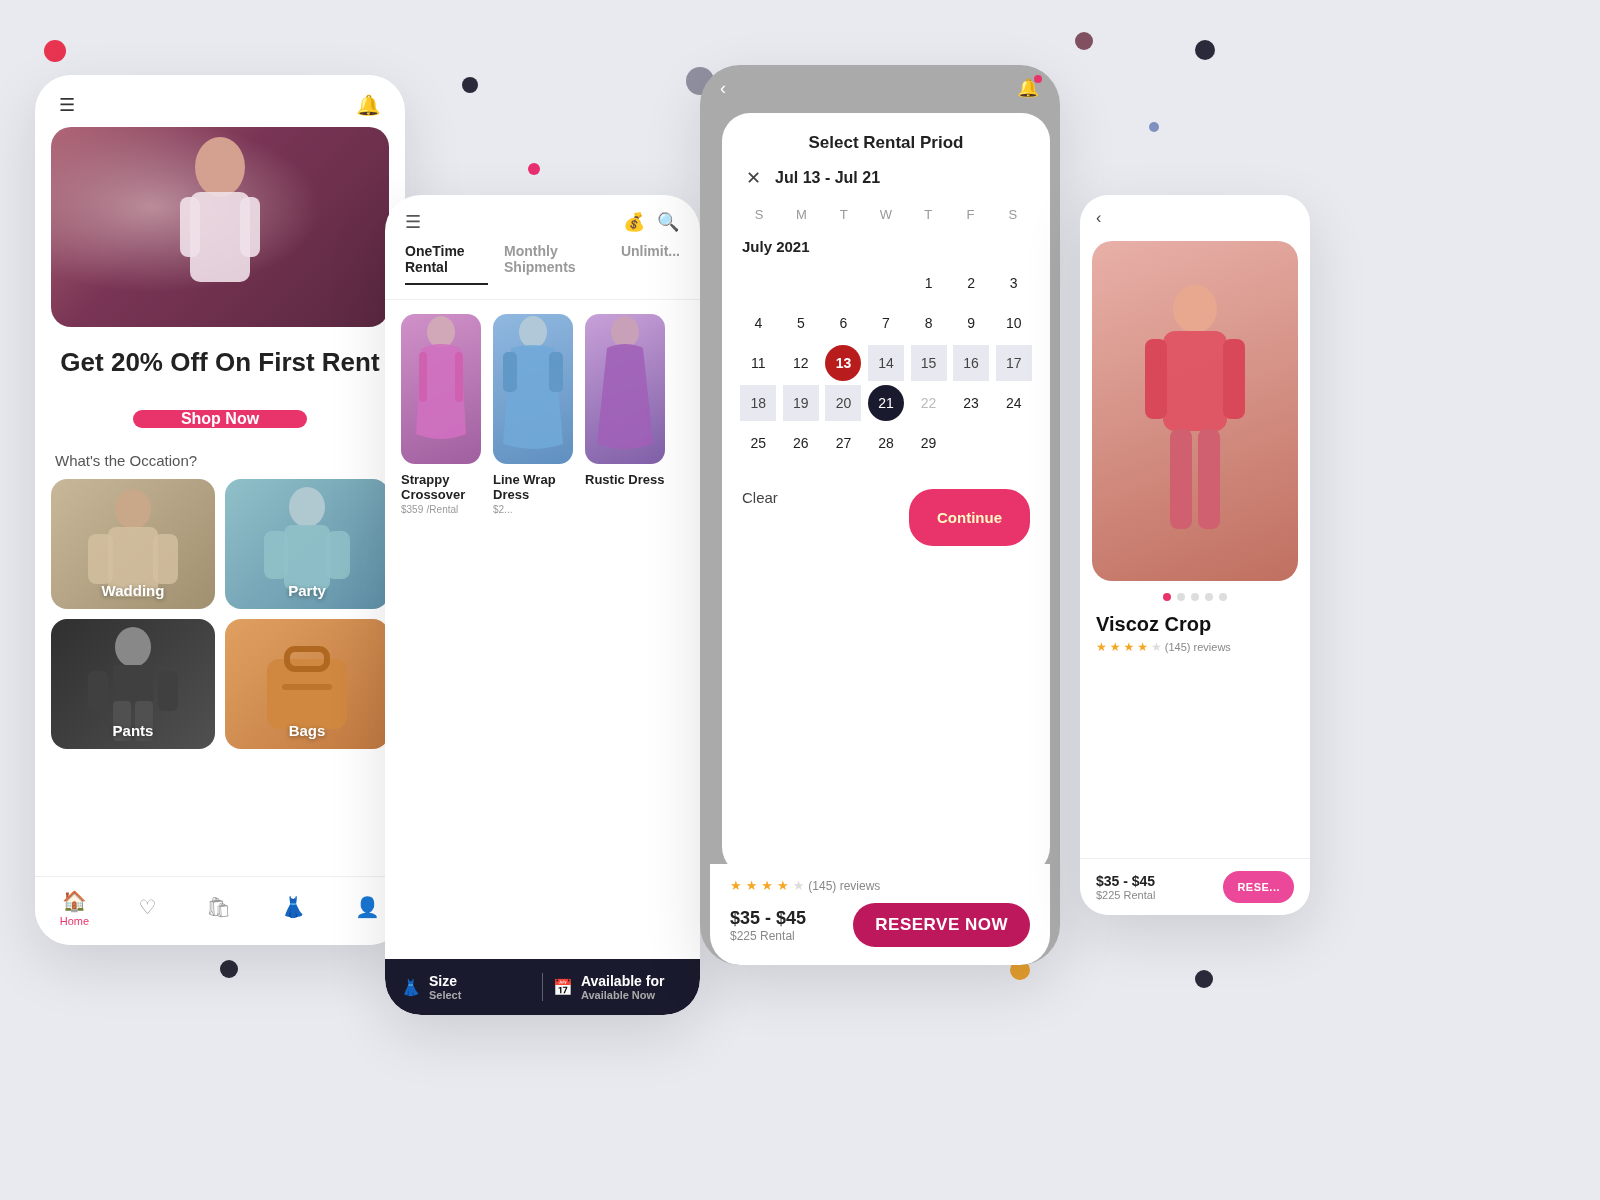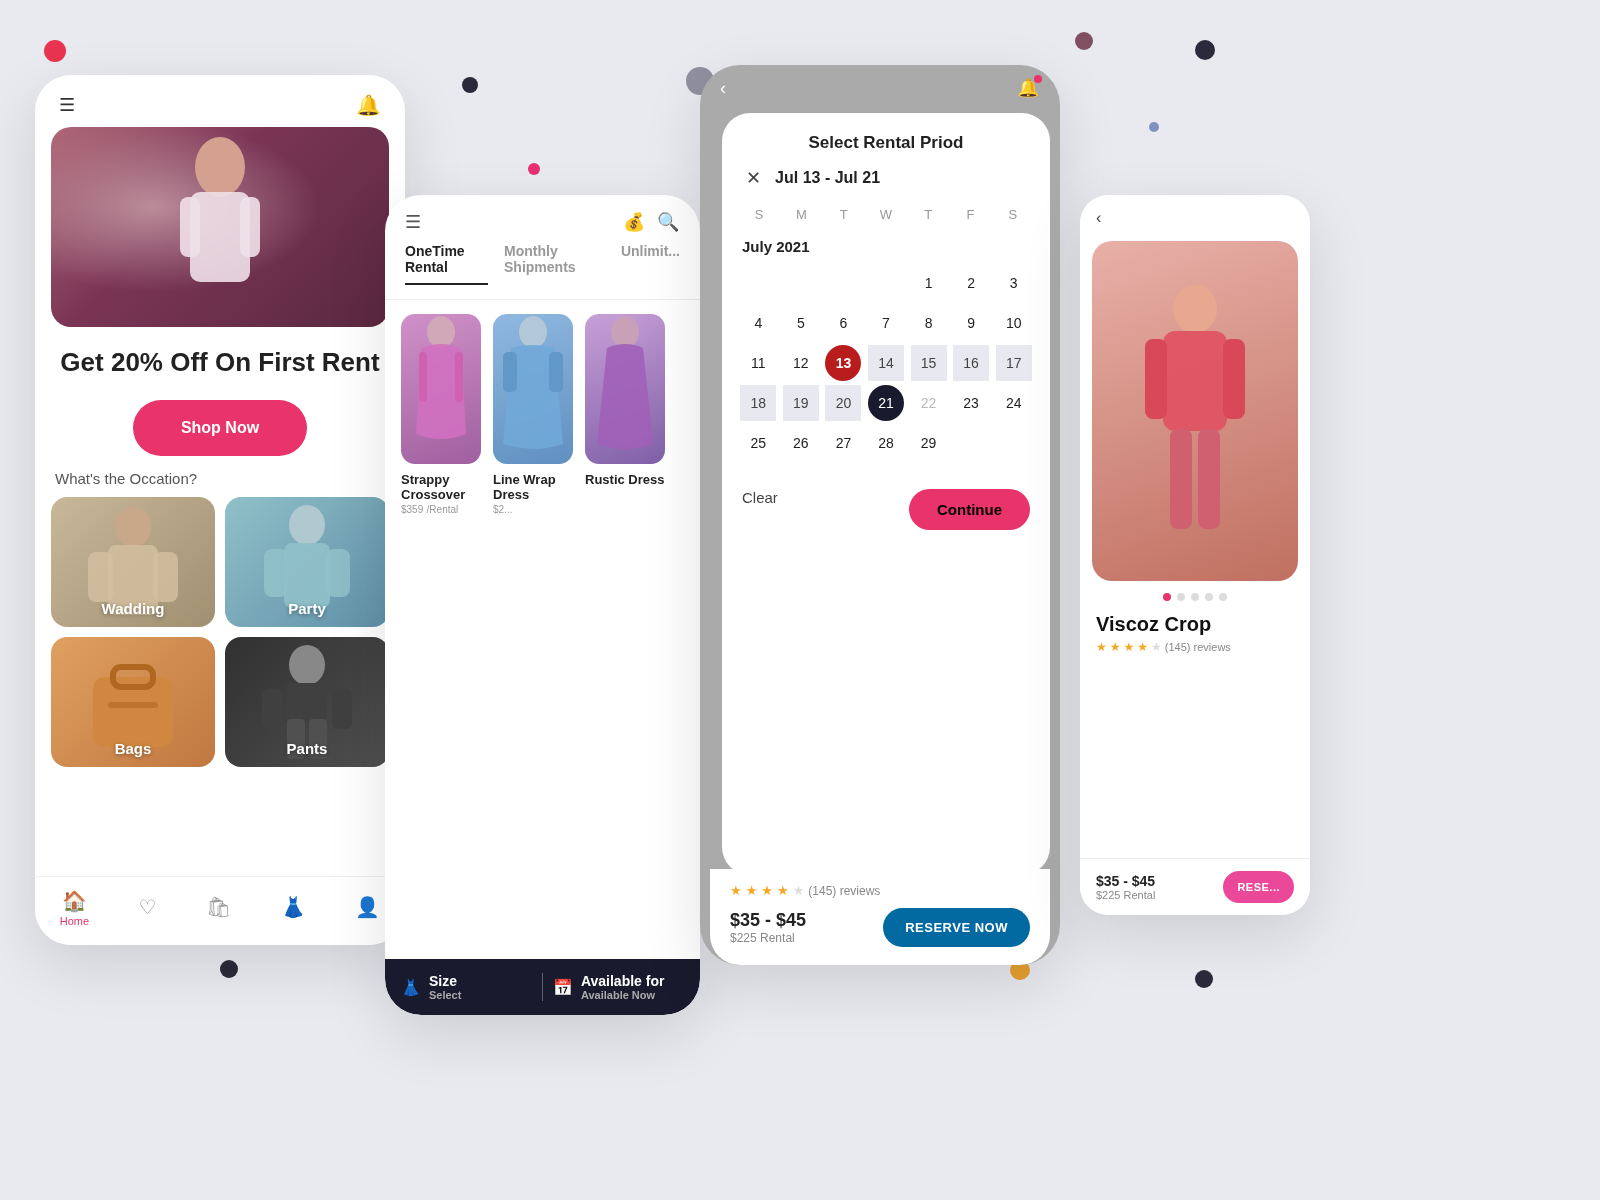--- a/index.html
+++ b/index.html
@@ -75,25 +75,25 @@
       font-weight: 800;
       color: #222;
       line-height: 1.2;
     }
 
     .shop-now-btn {
       background: #e8346a;
       color: #fff;
       border: none;
       border-radius: 30px;
-      padding: 19px 48px;
+      padding: 0 48px;
       font-size: 16px;
       font-weight: 600;
       cursor: pointer;
-      margin: 10px auto;
+      margin: 20px auto;
       display: block;
     }
 
     .occasion-label {
       font-size: 15px;
       color: #555;
       padding: 4px 20px 10px;
     }
 
     .occasion-grid {
@@ -344,24 +344,24 @@
     .clear-btn {
       background: none;
       border: none;
       font-size: 15px;
       color: #444;
       cursor: pointer;
       font-weight: 500;
     }
     .continue-btn {
       background: #e8346a;
-      color: #000000;
+      color: #fef9c3;
       border: none;
       border-radius: 24px;
-      padding: 12px 28px;
+      padding: 20px 28px;
       font-size: 15px;
       font-weight: 600;
       cursor: pointer;
     }
     .stars-row {
       display: flex;
       align-items: center;
       gap: 4px;
       font-size: 13px;
       color: #f5a623;
@@ -369,26 +369,26 @@
     .review-count { color: #888; font-size: 12px; }
     .price-row {
       display: flex;
       justify-content: space-between;
       align-items: center;
       margin-top: 10px;
     }
     .price-main { font-size: 18px; font-weight: 700; color: #222; }
     .price-sub { font-size: 12px; color: #888; }
     .reserve-btn {
-      background: #0369a1;
+      background: #be185d;
       color: #fff;
       border: none;
       border-radius: 28px;
       padding: 12px 22px;
-      font-size: 13px;
+      font-size: 17px;
       font-weight: 700;
       cursor: pointer;
       letter-spacing: 0.5px;
     }
 
     
     .phone3-top-nav {
       position: absolute;
       top: 12px;
       left: 20px;
@@ -546,38 +546,38 @@
     </div>
     <div class="occasion-item occasion-bg-party">
       <svg width="100%" height="100%" viewBox="0 0 150 130" style="position:absolute;top:0;left:0">
         <ellipse cx="75" cy="28" rx="18" ry="20" fill="#b0c8d0"></ellipse>
         <rect x="52" y="46" width="46" height="65" rx="8" fill="#90c0c8" opacity="0.9"></rect>
         <rect x="32" y="52" width="24" height="48" rx="8" fill="#90c0c8" opacity="0.9"></rect>
         <rect x="94" y="52" width="24" height="48" rx="8" fill="#90c0c8" opacity="0.9"></rect>
       </svg>
       <span class="occasion-label-overlay">Party</span>
     </div>
-    <div class="occasion-item occasion-bg-bags">
-      <svg width="100%" height="100%" viewBox="0 0 150 130" style="position:absolute;top:0;left:0">
-        <rect x="35" y="40" width="80" height="70" rx="12" fill="#d08840"></rect>
-        <rect x="55" y="30" width="40" height="20" rx="8" fill="none" stroke="#b06820" stroke-width="6"></rect>
-        <rect x="50" y="65" width="50" height="6" rx="3" fill="#b06820" opacity="0.6"></rect>
-      </svg>
-      <span class="occasion-label-overlay">Bags</span>
-    </div>
     <div class="occasion-item occasion-bg-pants">
       <svg width="100%" height="100%" viewBox="0 0 150 130" style="position:absolute;top:0;left:0">
         <ellipse cx="75" cy="28" rx="18" ry="20" fill="#888"></ellipse>
         <rect x="55" y="46" width="40" height="40" rx="4" fill="#404040"></rect>
         <rect x="30" y="52" width="20" height="40" rx="6" fill="#404040"></rect>
         <rect x="100" y="52" width="20" height="40" rx="6" fill="#404040"></rect>
         <rect x="55" y="82" width="18" height="40" rx="4" fill="#505050"></rect>
         <rect x="77" y="82" width="18" height="40" rx="4" fill="#505050"></rect>
       </svg>
       <span class="occasion-label-overlay">Pants</span>
+    </div>
+    <div class="occasion-item occasion-bg-bags">
+      <svg width="100%" height="100%" viewBox="0 0 150 130" style="position:absolute;top:0;left:0">
+        <rect x="35" y="40" width="80" height="70" rx="12" fill="#d08840"></rect>
+        <rect x="55" y="30" width="40" height="20" rx="8" fill="none" stroke="#b06820" stroke-width="6"></rect>
+        <rect x="50" y="65" width="50" height="6" rx="3" fill="#b06820" opacity="0.6"></rect>
+      </svg>
+      <span class="occasion-label-overlay">Bags</span>
     </div>
   </div>
 
   <div class="phone1-nav">
     <div class="nav-item active">
       <span class="nav-icon">🏠</span>
       <span class="nav-label">Home</span>
     </div>
     <div class="nav-item">
       <span class="nav-icon">♡</span>

